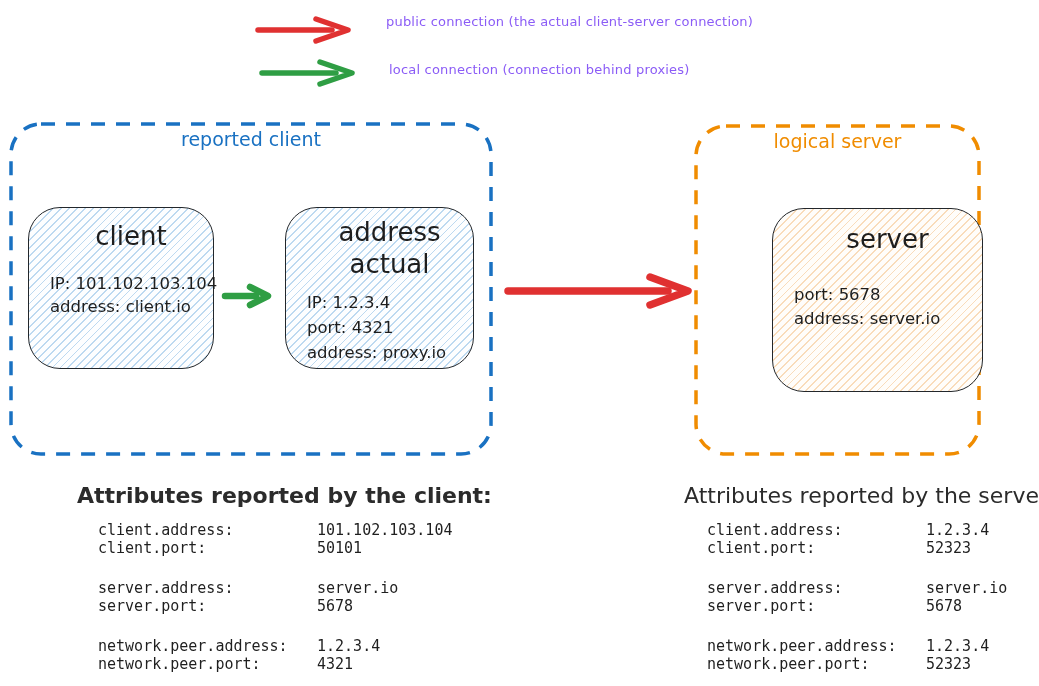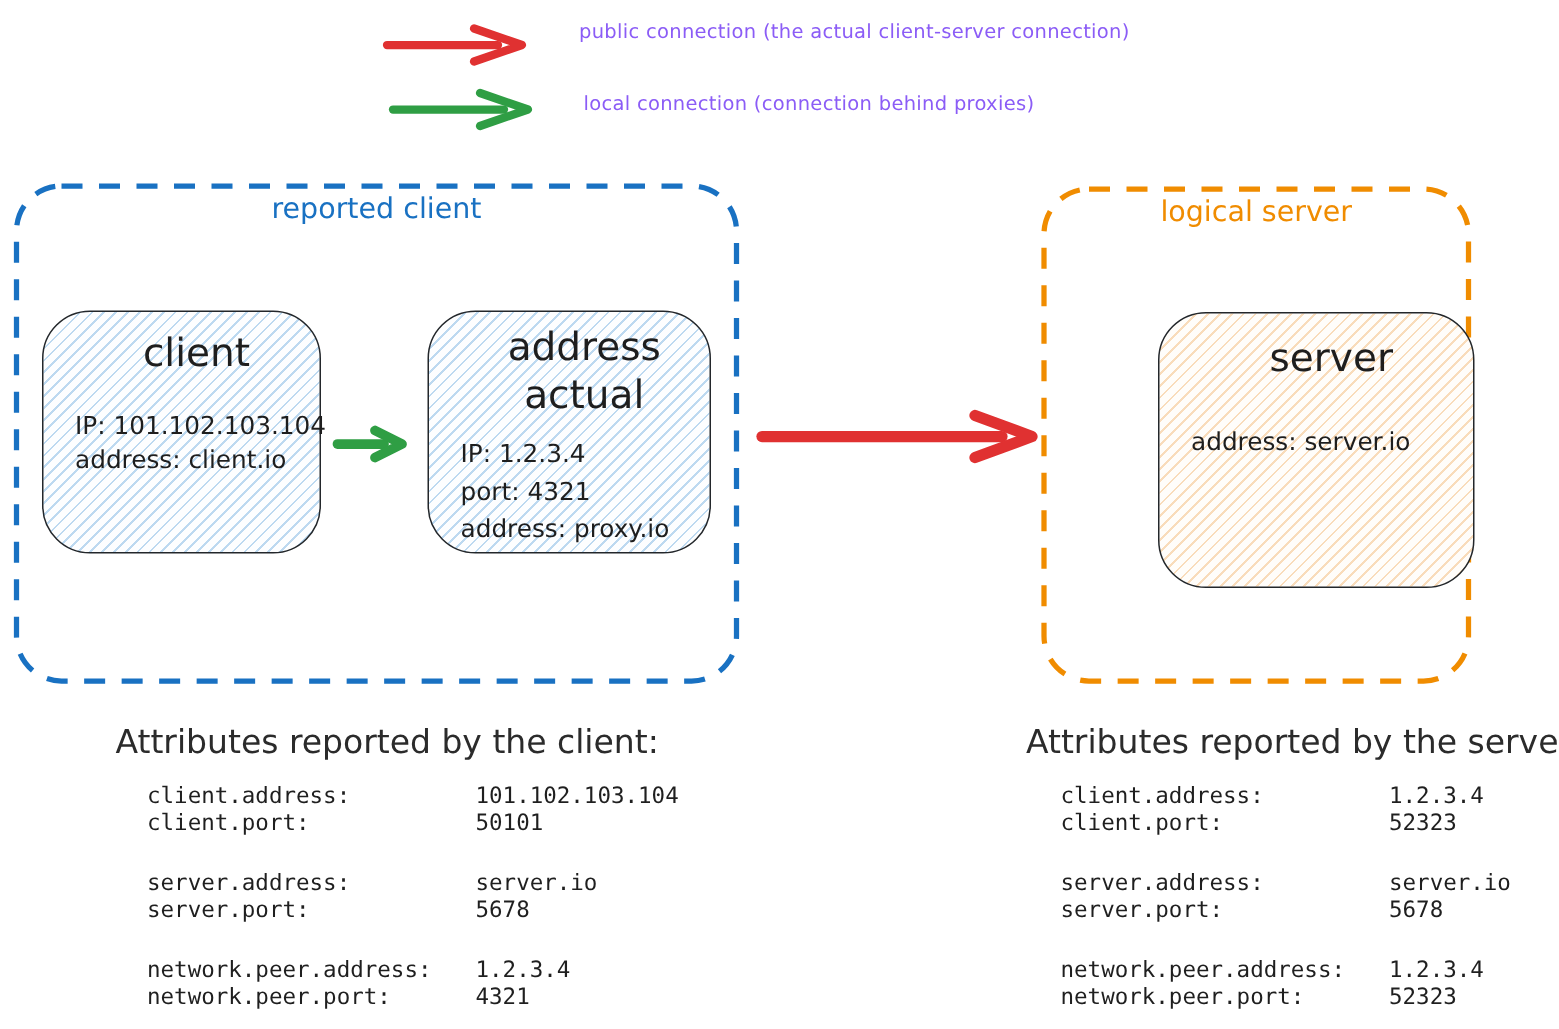--- a/index.html
+++ b/index.html
@@ -94,25 +94,26 @@
   </svg>
 
   <svg class="abs" style="left:693px;top:123px;" width="289" height="334">
     <rect x="3" y="3" width="283" height="328" rx="30" ry="30" fill="none" stroke-width="3.5" stroke-dasharray="14 11" stroke="#f08c00"></rect>
   </svg>
   <div class="abs container-label label-server" style="left:693px;top:130px;width:289px;">logical server</div>
 
   <div class="node node-orange" style="left:772px;top:208px;width:211px;height:184px;">
     <div class="node-title" style="margin-top:14px;">server</div>
     <div class="node-body" style="top:74px;line-height:24px;">
+      <div>port: 5678</div>
       <div>address: server.io</div>
     </div>
   </div>
 
-  <div class="abs attr-heading" style="left:77px;top:483px;">Attributes reported by the client:</div>
+  <div class="abs attr-heading" style="left:77px;top:483px;font-weight:bold;">Attributes reported by the client:</div>
   <div class="abs attr-list" style="left:77px;top:521px;">
     <div class="attr-group">
       <div class="attr-row">
         <div class="attr-key">client.address:</div>
         <div class="attr-val">101.102.103.104</div>
       </div>
       <div class="attr-row">
         <div class="attr-key">client.port:</div>
         <div class="attr-val">50101</div>
       </div>

